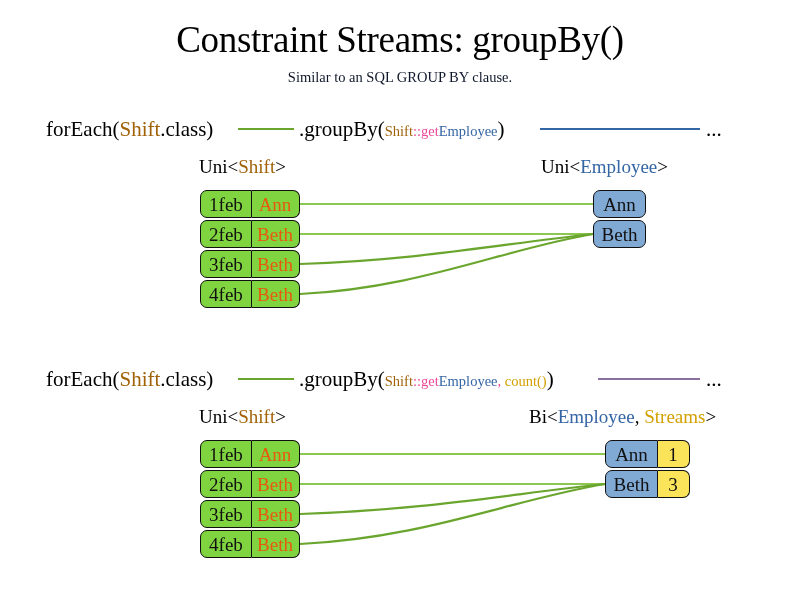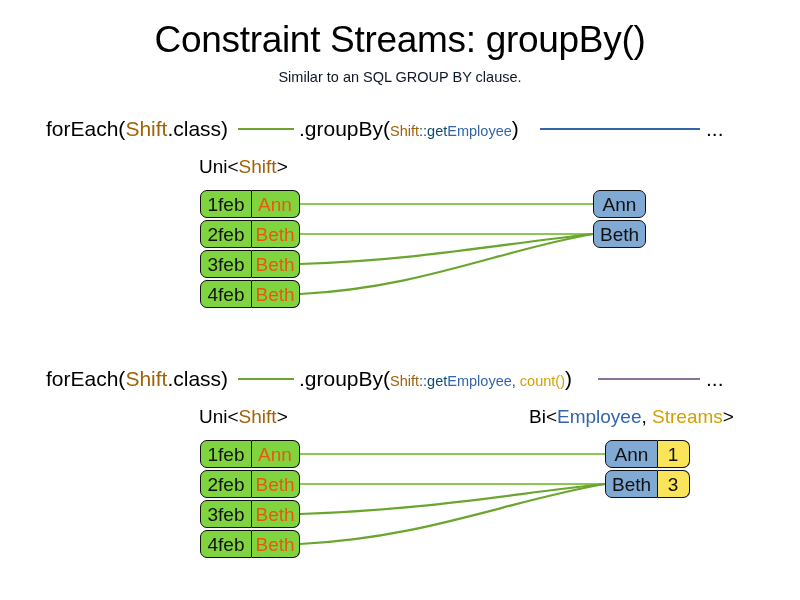--- a/index.html
+++ b/index.html
@@ -14,20 +14,21 @@
     overflow: hidden;
     font-family: "Liberation Sans", sans-serif;
     color: #000000;
   }
 
   #stage {
     position: absolute;
     left: 0; top: 0;
     width: 800px;
     height: 600px;
+    font-family: Liberation Serif, serif;
   }
 
   
   .page-title {
     position: absolute;
     left: 0; top: 18px;
     width: 800px;
     text-align: center;
     font-size: 37px;
     line-height: 44px;
@@ -53,21 +54,21 @@
     line-height: 26px;
     white-space: pre;
     color: #000000;
   }
   .codeline .sm {
     font-size: 14.5px;
   }
   .tok-shift   { color: #a16207; }
   .tok-emp     { color: #3465a4; }
   .tok-count   { color: #d3a000; }
-  .tok-black   { color: #0c4a6e; }
+  .tok-black   { color: #ec4899; }
 
   .ellipsis {
     position: absolute;
     font-size: 21px;
     line-height: 26px;
     color: #000;
     white-space: pre;
   }
 
   
@@ -155,20 +156,21 @@
   <div class="page-subtitle">Similar to an SQL GROUP BY clause.</div>
 
   <div class="codeline" style="left:46px; top:116px;"><span>forEach(</span><span class="tok-shift">Shift</span><span>.class)</span></div>
 
   <div class="codeline" style="left:299px; top:116px;"><span>.groupBy(</span><span class="sm tok-shift">Shift</span><span class="sm tok-black">::get</span><span class="sm tok-emp">Employee</span><span>)</span></div>
 
   <div class="ellipsis" style="left:706px; top:116px;">...</div>
 
   <div class="typelabel" style="left:199px; top:155px;"><span>Uni&lt;</span><span class="tok-shift">Shift</span><span>&gt;</span></div>
 
+  <div class="typelabel" style="left:541px; top:155px;"><span>Uni&lt;</span><span class="tok-emp">Employee</span><span>&gt;</span></div>
 
   <div class="factrow" style="left:200px; top:190px;">
     <div class="cell left c-green t-date" style="width:52px;">1feb</div>
     <div class="cell right c-green t-name" style="width:48px;">Ann</div>
   </div>
   <div class="factrow" style="left:200px; top:220px;">
     <div class="cell left c-green t-date" style="width:52px;">2feb</div>
     <div class="cell right c-green t-name" style="width:48px;">Beth</div>
   </div>
   <div class="factrow" style="left:200px; top:250px;">

